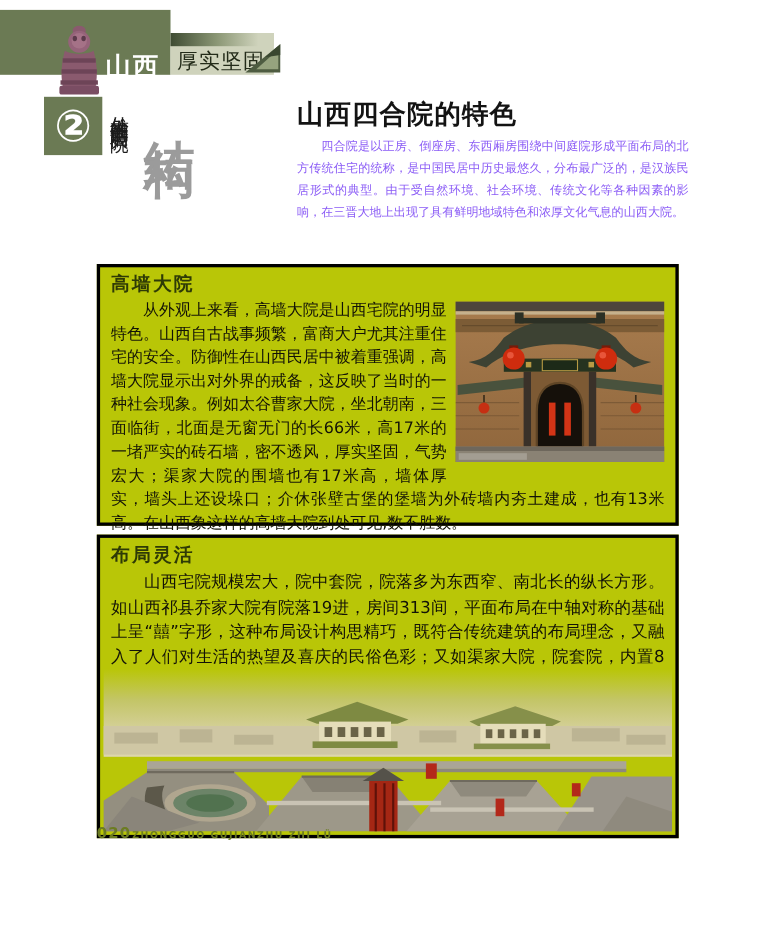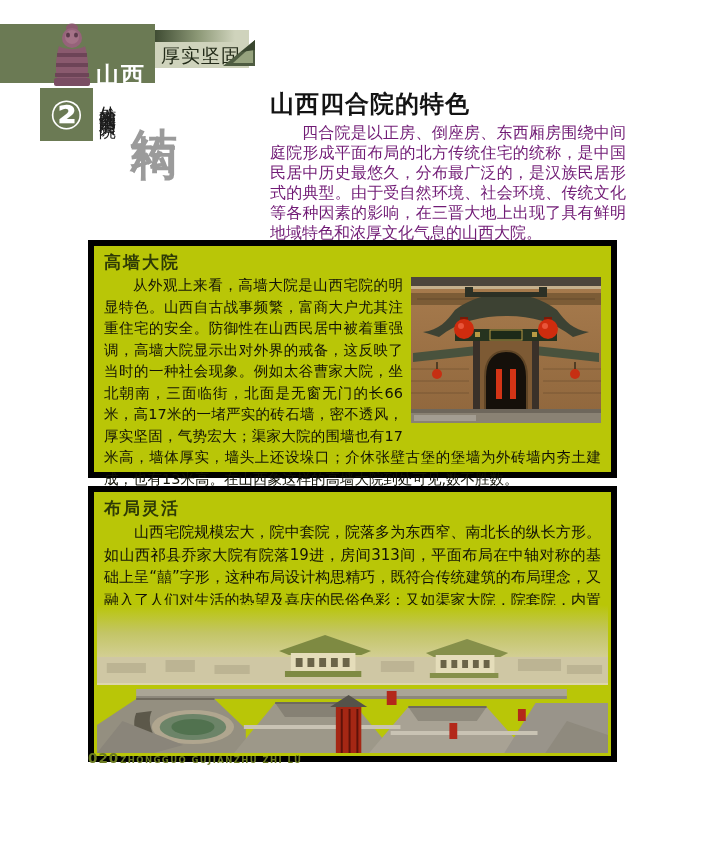--- a/index.html
+++ b/index.html
@@ -3,21 +3,21 @@
 <meta charset="utf-8">
 <style>
   html,body{margin:0;padding:0;}
   body{
     width:707px;height:851px;position:relative;background:#ffffff;
     font-family:"DejaVu Sans","Liberation Sans",sans-serif;
     overflow:hidden;
   }
   
   .banner{
-    position:absolute;left:0;top:24px;width:155px;height:59px;
+    position:absolute;left:0;top:9px;width:155px;height:59px;
     background:#6b7a54;
   }
   .region-label{
     position:absolute;left:96px;top:36px;
     font-size:23px;font-weight:bold;color:#ffffff;letter-spacing:2px;
   }
   .statue{position:absolute;left:48px;top:23px;width:48px;height:64px;}
   .series-tab{
     position:absolute;left:155px;top:30px;width:94px;height:38px;
     background:#cfd3bc;
@@ -48,27 +48,27 @@
     writing-mode:vertical-rl;text-orientation:upright;
     font-size:46px;font-weight:bold;color:#9b9b9b;letter-spacing:8px;
   }
   
   .article-heading{
     position:absolute;left:270px;top:88px;
     font-size:24px;font-weight:bold;color:#131313;letter-spacing:1px;
   }
   .article-intro{
     position:absolute;left:270px;top:123px;width:356px;
-    font-size:16px;line-height:20px;color:#701a75;
+    font-size:11px;line-height:20px;color:#8b5cf6;
     text-align:justify;text-indent:2em;
   }
   
   .gbox{
     position:absolute;left:88px;width:529px;
-    background:#b9c607;border:6px solid #000000;box-sizing:border-box;
+    background:#b9c607;border:3px solid #000000;box-sizing:border-box;
     padding:5px 10px 0 10px;
   }
   #box-highwall{top:240px;height:238px;}
   #box-layout{top:486px;height:276px;overflow:hidden;}
   .gbox-title{
     font-size:17px;font-weight:bold;color:#2e3a06;letter-spacing:2px;
     line-height:22px;
   }
   .gbox-body{
     font-size:14.5px;line-height:21.5px;color:#121207;

